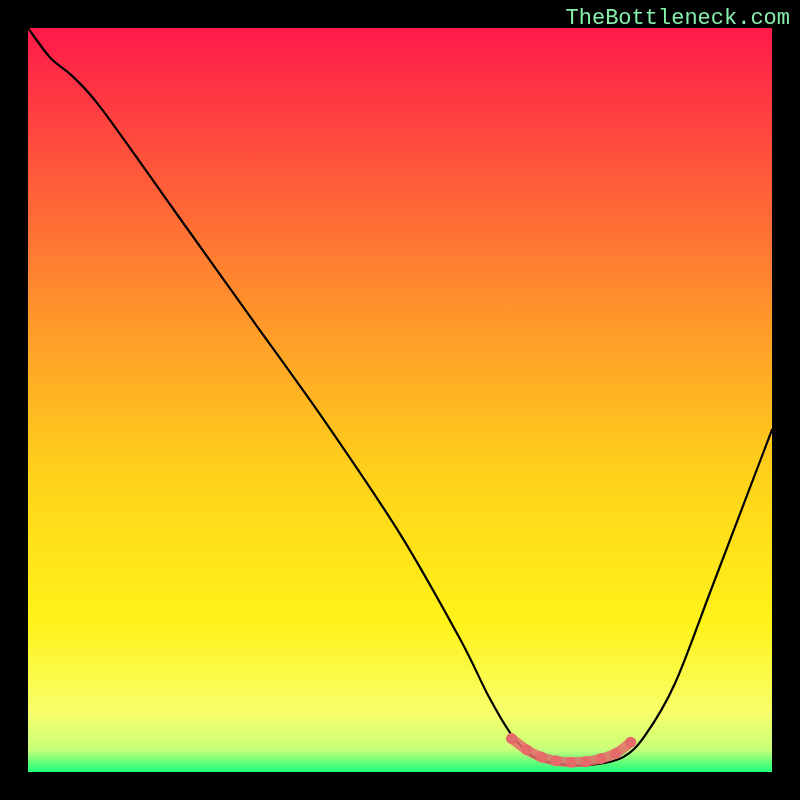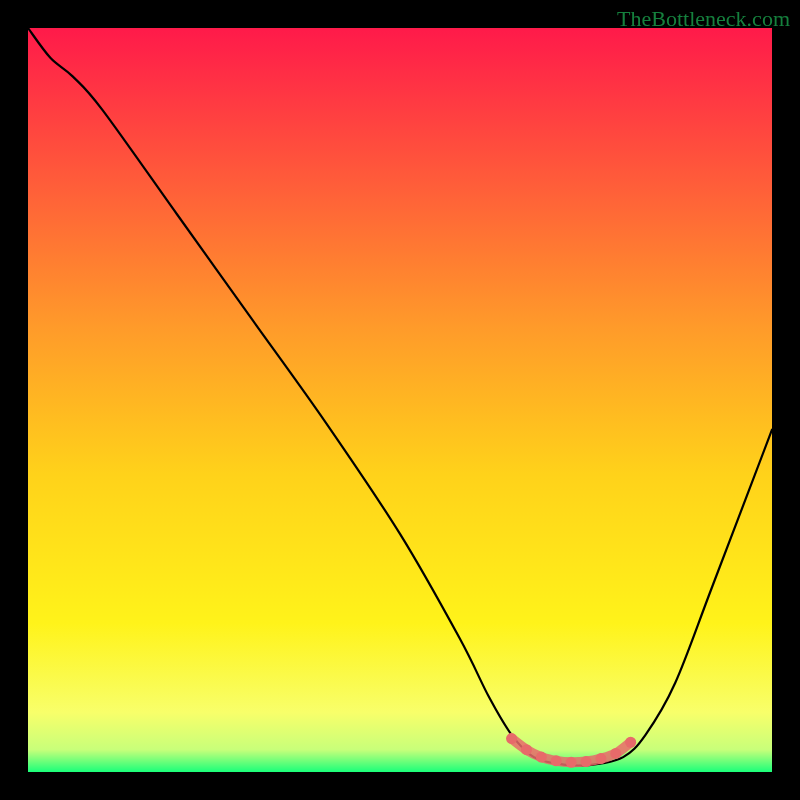--- a/index.html
+++ b/index.html
@@ -7,22 +7,22 @@
   .container {
     width: 800px;
     height: 800px;
     background: #000;
     position: relative;
   }
   .watermark {
     position: absolute;
     top: 6px;
     right: 10px;
-    color: #15803d;
-    font-family: Liberation Serif, serif;
+    color: #86efac;
+    font-family: Liberation Mono, monospace;
     font-size: 22px;
     font-weight: 500;
     z-index: 10;
   }
   .plot {
     position: absolute;
     left: 28px;
     top: 28px;
     width: 744px;
     height: 744px;

